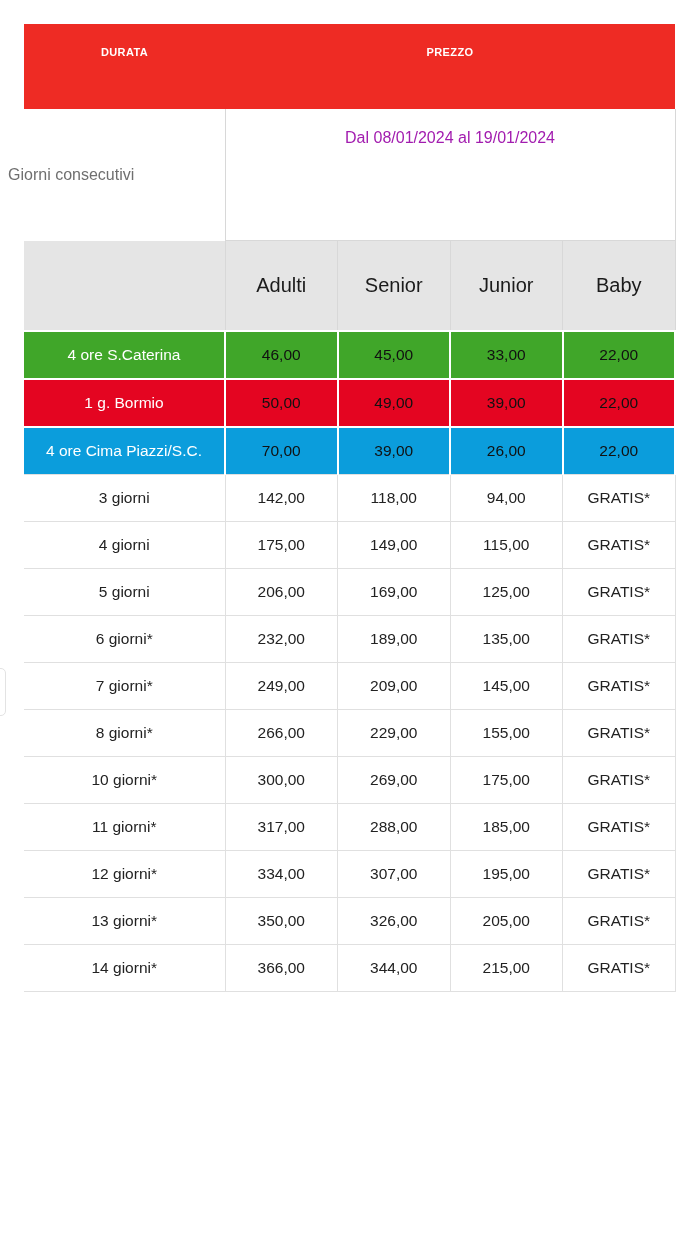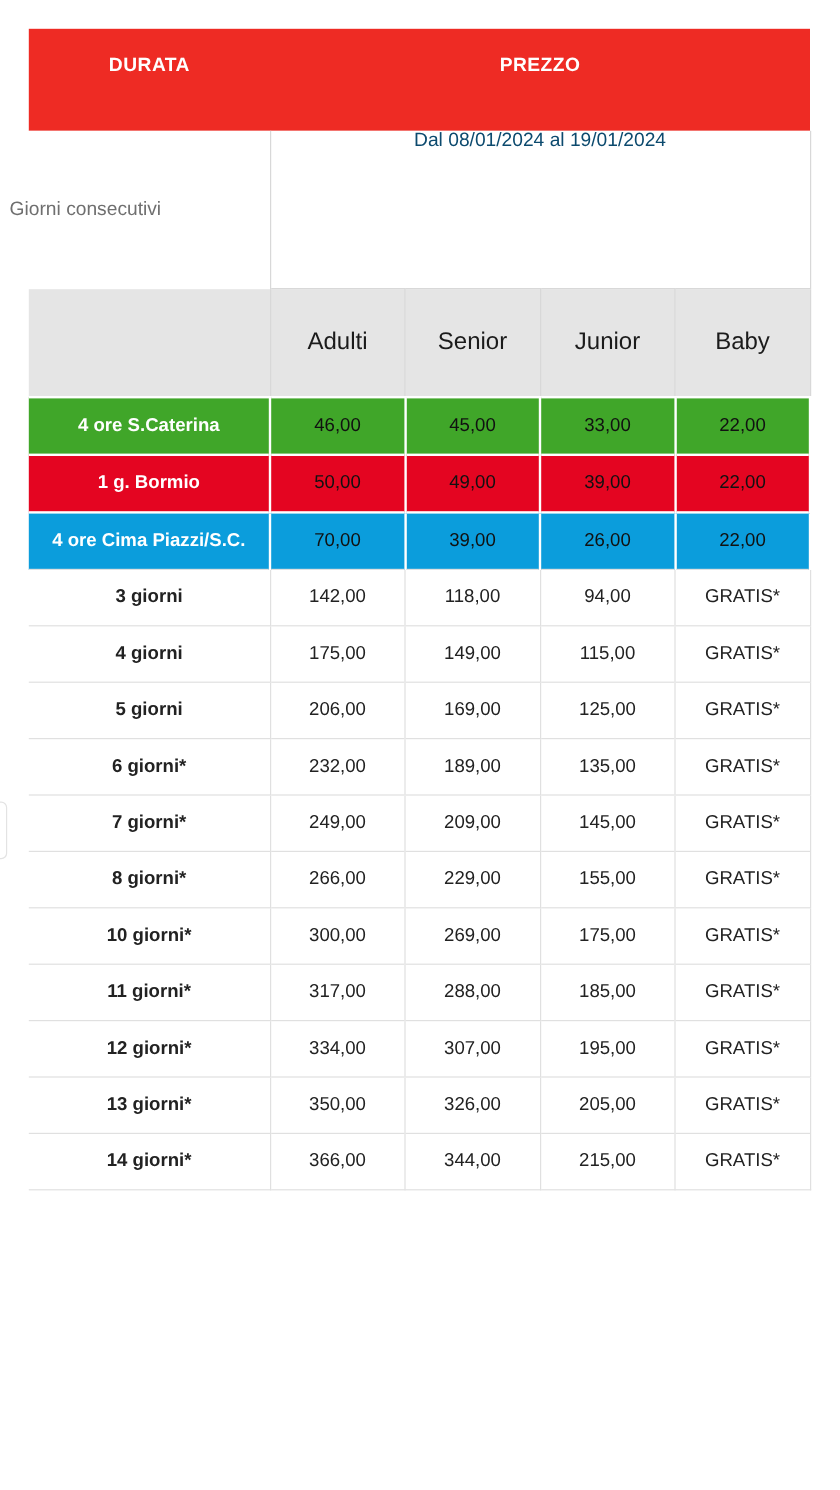--- a/index.html
+++ b/index.html
@@ -57,21 +57,21 @@
 
   
   tr.banner-row td {
     background: #ee2b24;
     color: #ffffff;
     height: 85px;
     padding: 0;
     border: none;
     vertical-align: top;
     font-weight: bold;
-    font-size: 16px;
+    font-size: 11px;
     letter-spacing: 0.4px;
     text-align: center;
   }
   tr.banner-row td .banner-inner {
     padding-top: 22px;
   }
 
   
   tr.date-row td.dur-blank {
     background: #ffffff;
@@ -82,22 +82,23 @@
   tr.date-row td.date-cell {
     background: #ffffff;
     border: none;
     border-right: 1px solid #d8d8d8;
     height: 131px;
     vertical-align: top;
     text-align: center;
     padding: 0;
   }
   tr.date-row td.date-cell .date-inner {
+    padding-top: 20px;
     font-size: 16px;
-    color: #0c4a6e;
+    color: #a21caf;
   }
 
   
   .dur-label {
     position: absolute;
     left: 0px;
     top: 85px;
     width: 201px;
     height: 131px;
     display: flex;
@@ -133,21 +134,20 @@
   tr.data-row td {
     height: 46px;
     text-align: center;
     vertical-align: middle;
     font-size: 15.5px;
     padding: 0;
     border: none;
   }
   tr.data-row td.label-cell {
     font-size: 15.5px;
-    font-weight: bold;
   }
 
   
   tr.data-row.tone-plain td {
     color: #222222;
     background: #ffffff;
     border-top: 1px solid #e0e0e0;
     border-right: 1px solid #e0e0e0;
   }
   tr.data-row.tone-plain td.label-cell {

